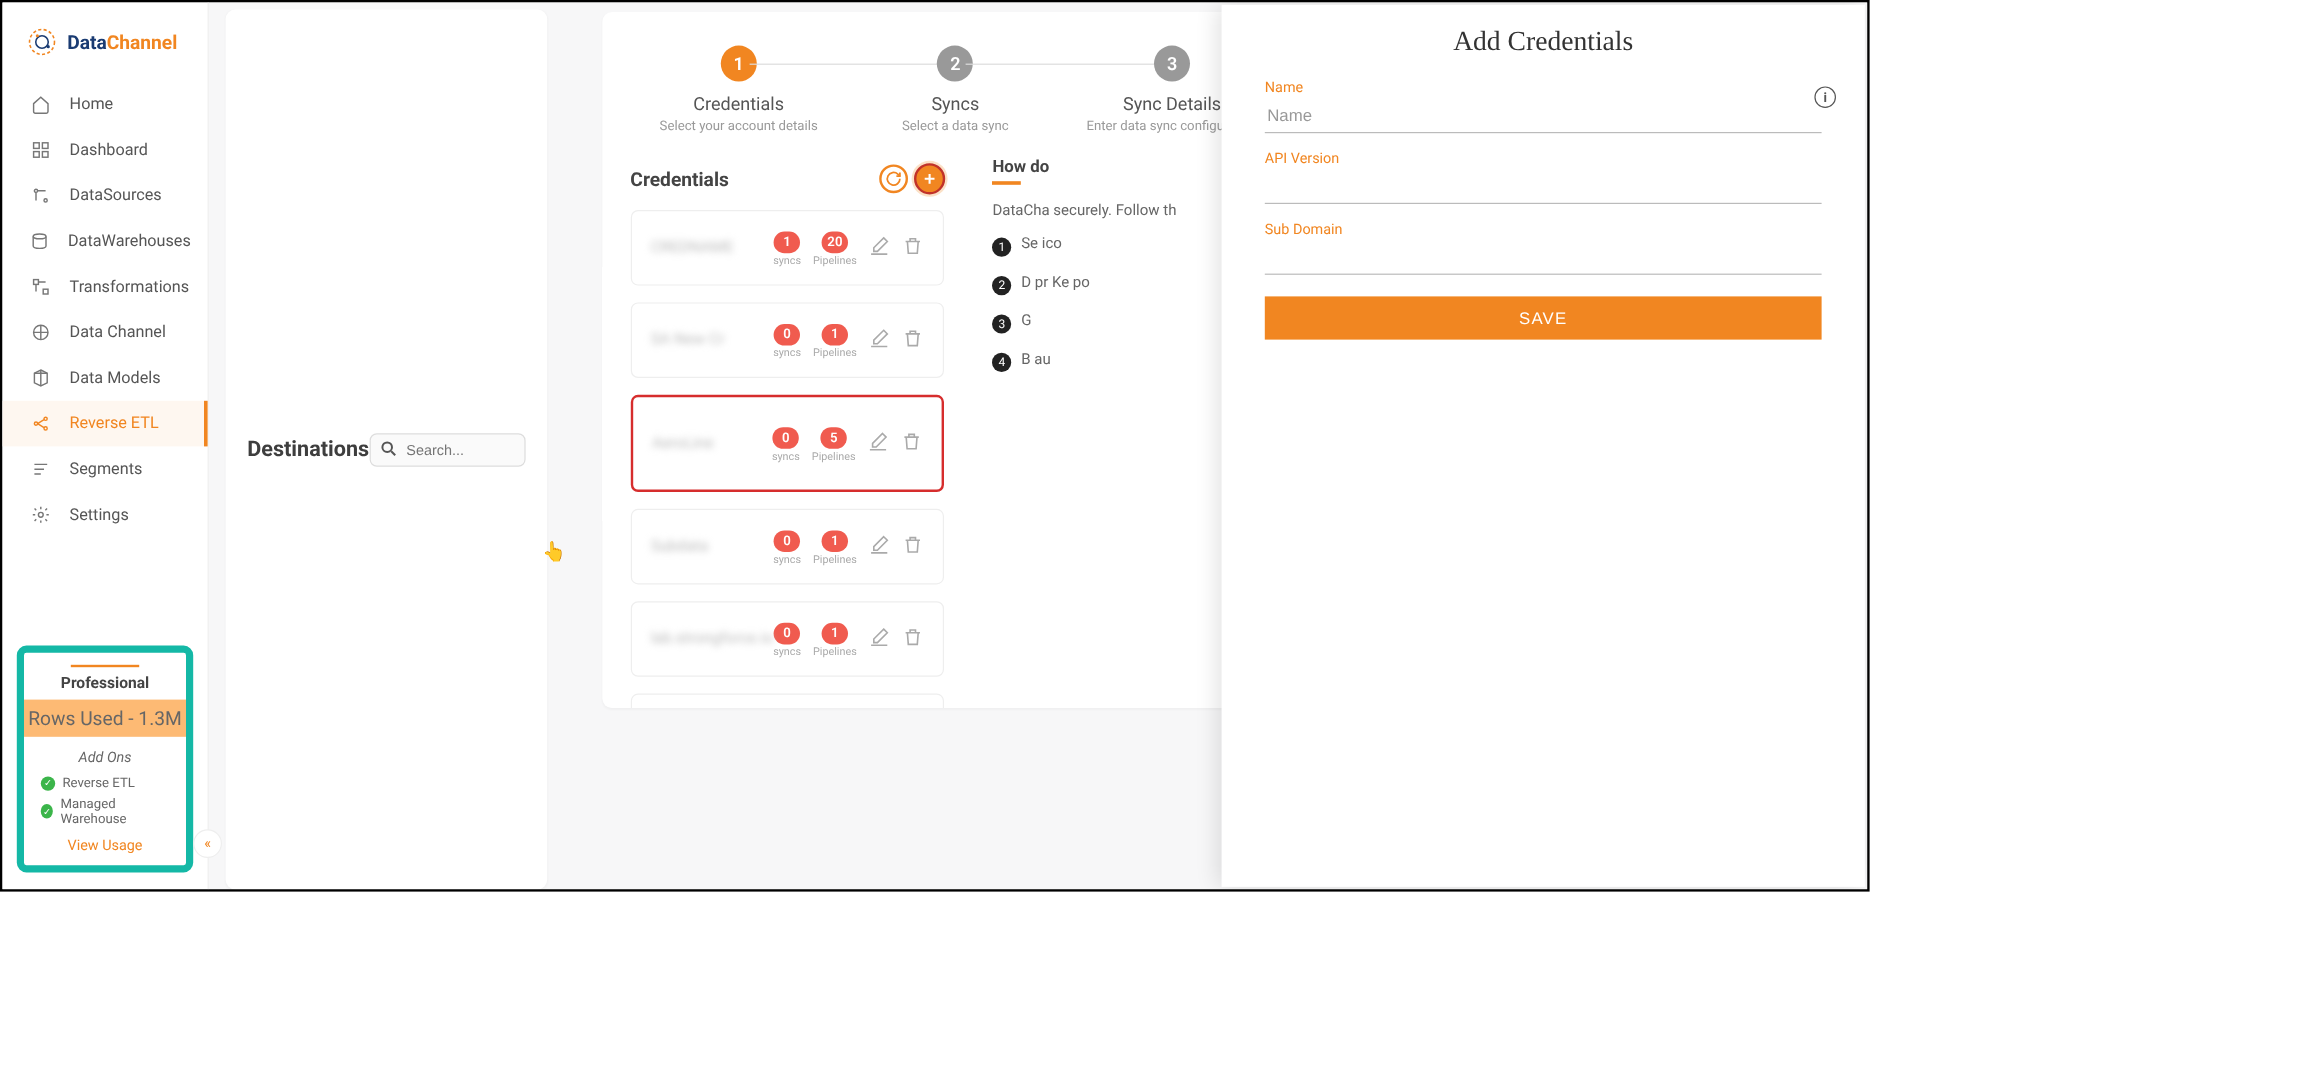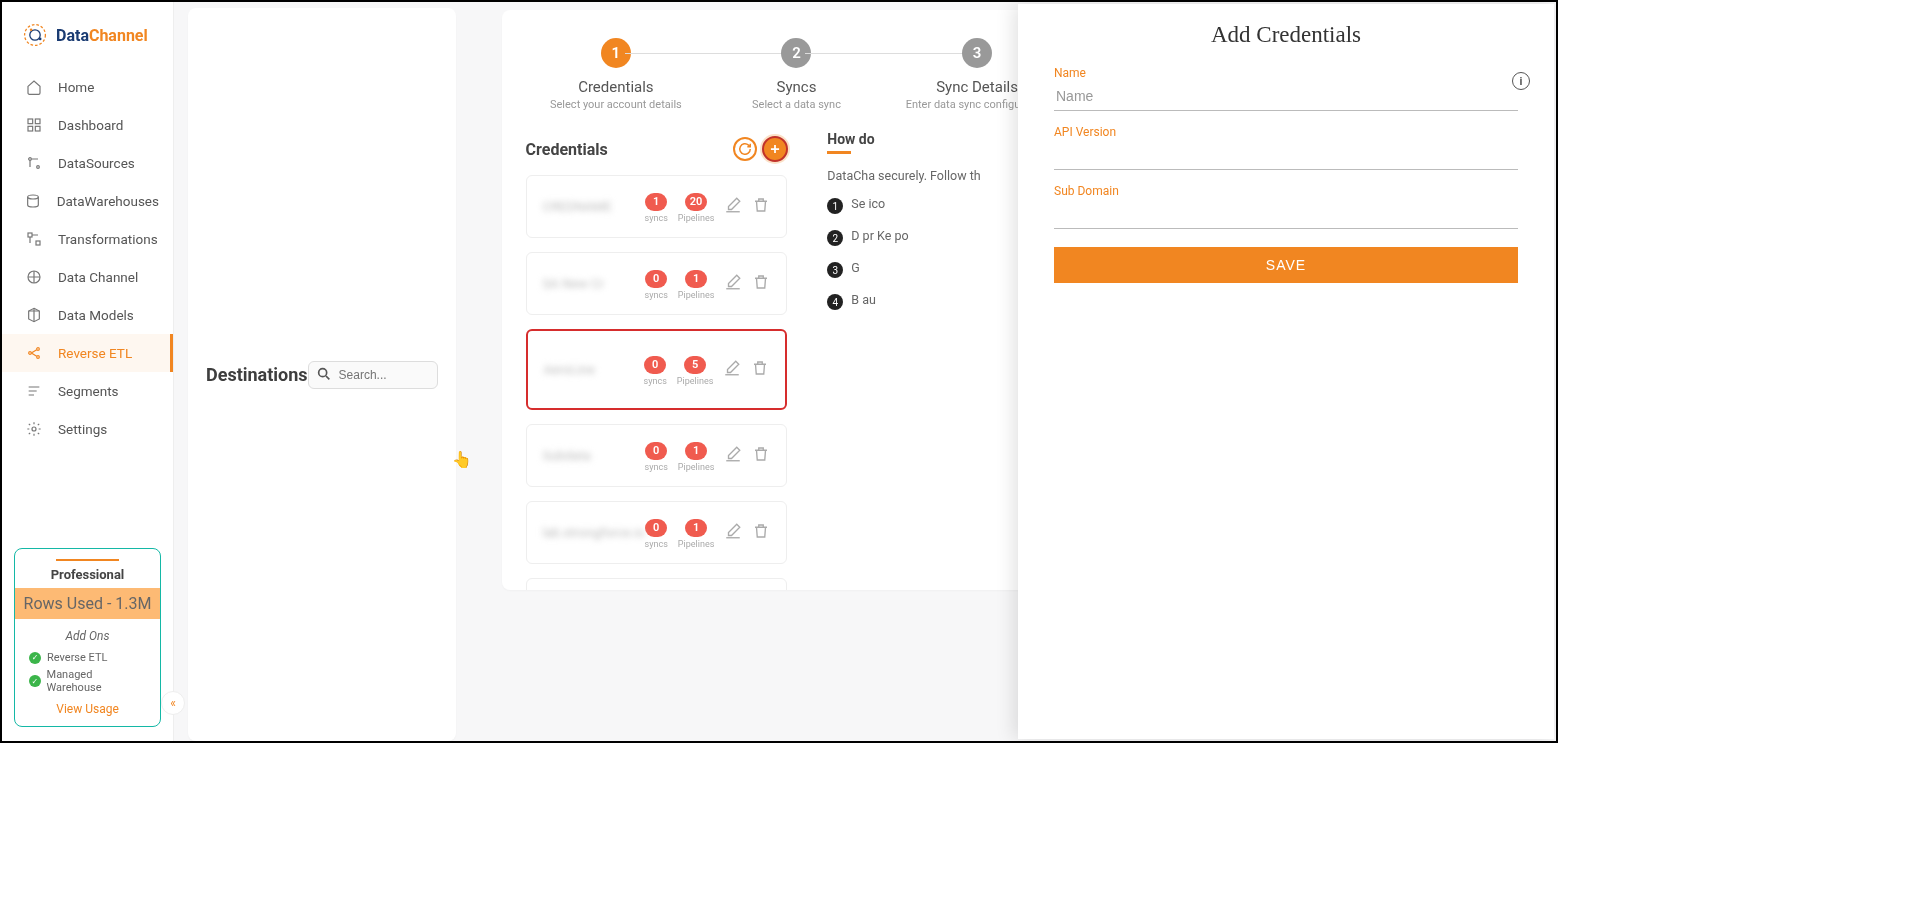--- a/index.html
+++ b/index.html
@@ -10,21 +10,21 @@
 .logo-mark { width: 26px; height: 26px; }
 .logo-text { font-size: 16px; font-weight: 700; }
 .logo-text .lc1 { color: #1a3b72; }
 .logo-text .lc2 { color: #f18621; }
 .nav { list-style: none; }
 .nav li { display: flex; align-items: center; gap: 14px; padding: 9px 14px 9px 22px; font-size: 13.5px; color: #555; cursor: pointer; position: relative; }
 .nav li.active { color: #f18621; background: #fef7f0; }
 .nav li.active::after { content: ""; position: absolute; right: 0; top: 0; bottom: 0; width: 3px; background: #f18621; }
 .nav .icon { width: 20px; height: 20px; display: inline-flex; align-items: center; justify-content: center; color: #777; }
 .nav li.active .icon { color: #f18621; }
-.plan-card { margin: auto 12px 14px 12px; border: 1px solid #14b8a6; border-radius: 8px; padding: 10px 10px 10px 10px; text-align: center; }
+.plan-card { margin: auto 12px 14px 12px; border: 6px solid #14b8a6; border-radius: 8px; padding: 10px 10px 10px 10px; text-align: center; }
 .plan-card hr { border: none; border-top: 2px solid #f18621; width: 50%; margin: 0 auto 6px auto; }
 .plan-name { font-weight: 700; font-size: 13px; color: #444; margin-bottom: 6px; }
 .rows-used { font-size: 16px; color: #666; background: #fdba74; padding: 6px 0; margin: 4px -10px; }
 .addons-h { font-size: 12px; color: #666; padding: 6px 0; font-style: italic; }
 .addon-line { display: flex; align-items: center; gap: 6px; font-size: 11px; color: #666; text-align: left; padding: 2px 4px; }
 .addon-check { width: 12px; height: 12px; background: #3bb54a; border-radius: 50%; color: #fff; font-size: 8px; display: inline-flex; align-items: center; justify-content: center; }
 .view-usage { color: #f18621; font-size: 12px; margin-top: 6px; cursor: pointer; }
 .collapse-btn { position: absolute; right: -12px; bottom: 26px; width: 24px; height: 24px; border-radius: 50%; background: #fff; border: 1px solid #eee; display: flex; align-items: center; justify-content: center; color: #f18621; cursor: pointer; font-size: 12px; }
 
 .main { flex: 1; background: #f7f7f8; display: flex; flex-direction: row; overflow: hidden; }

